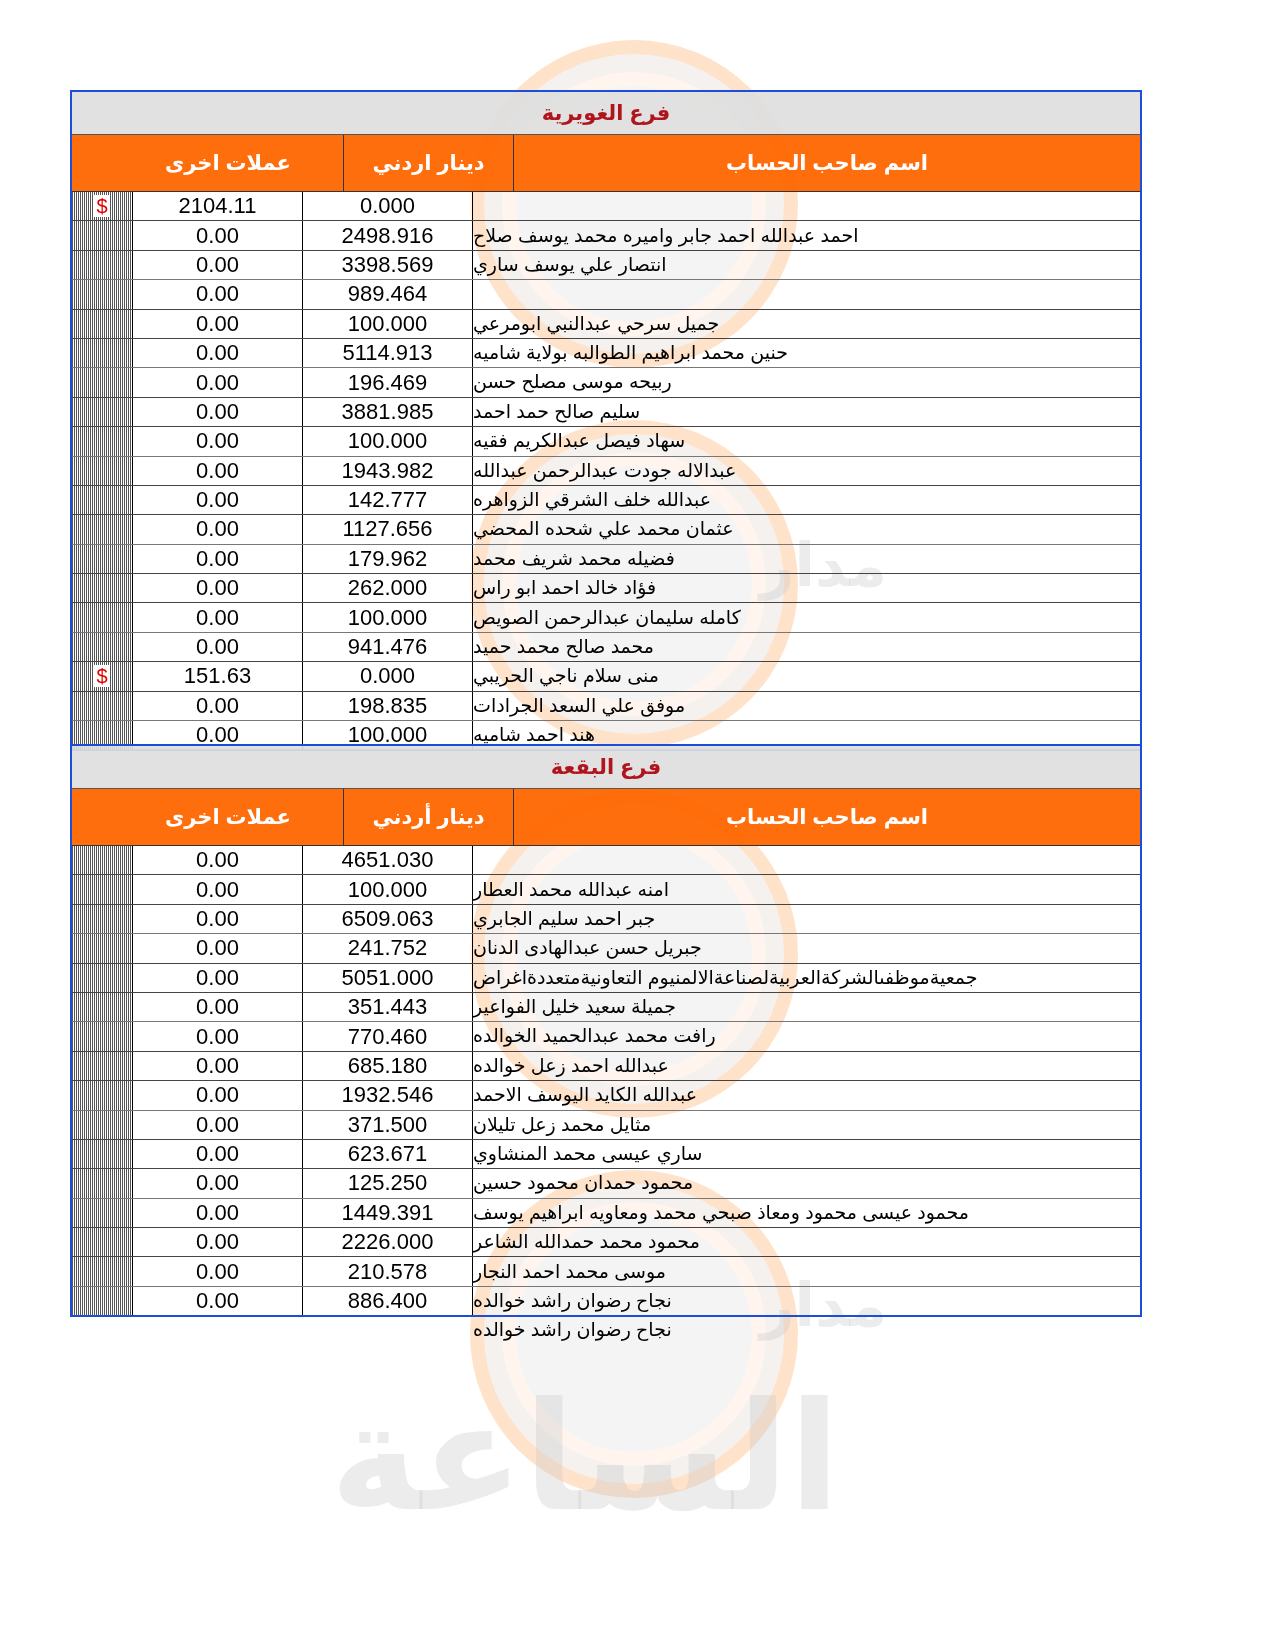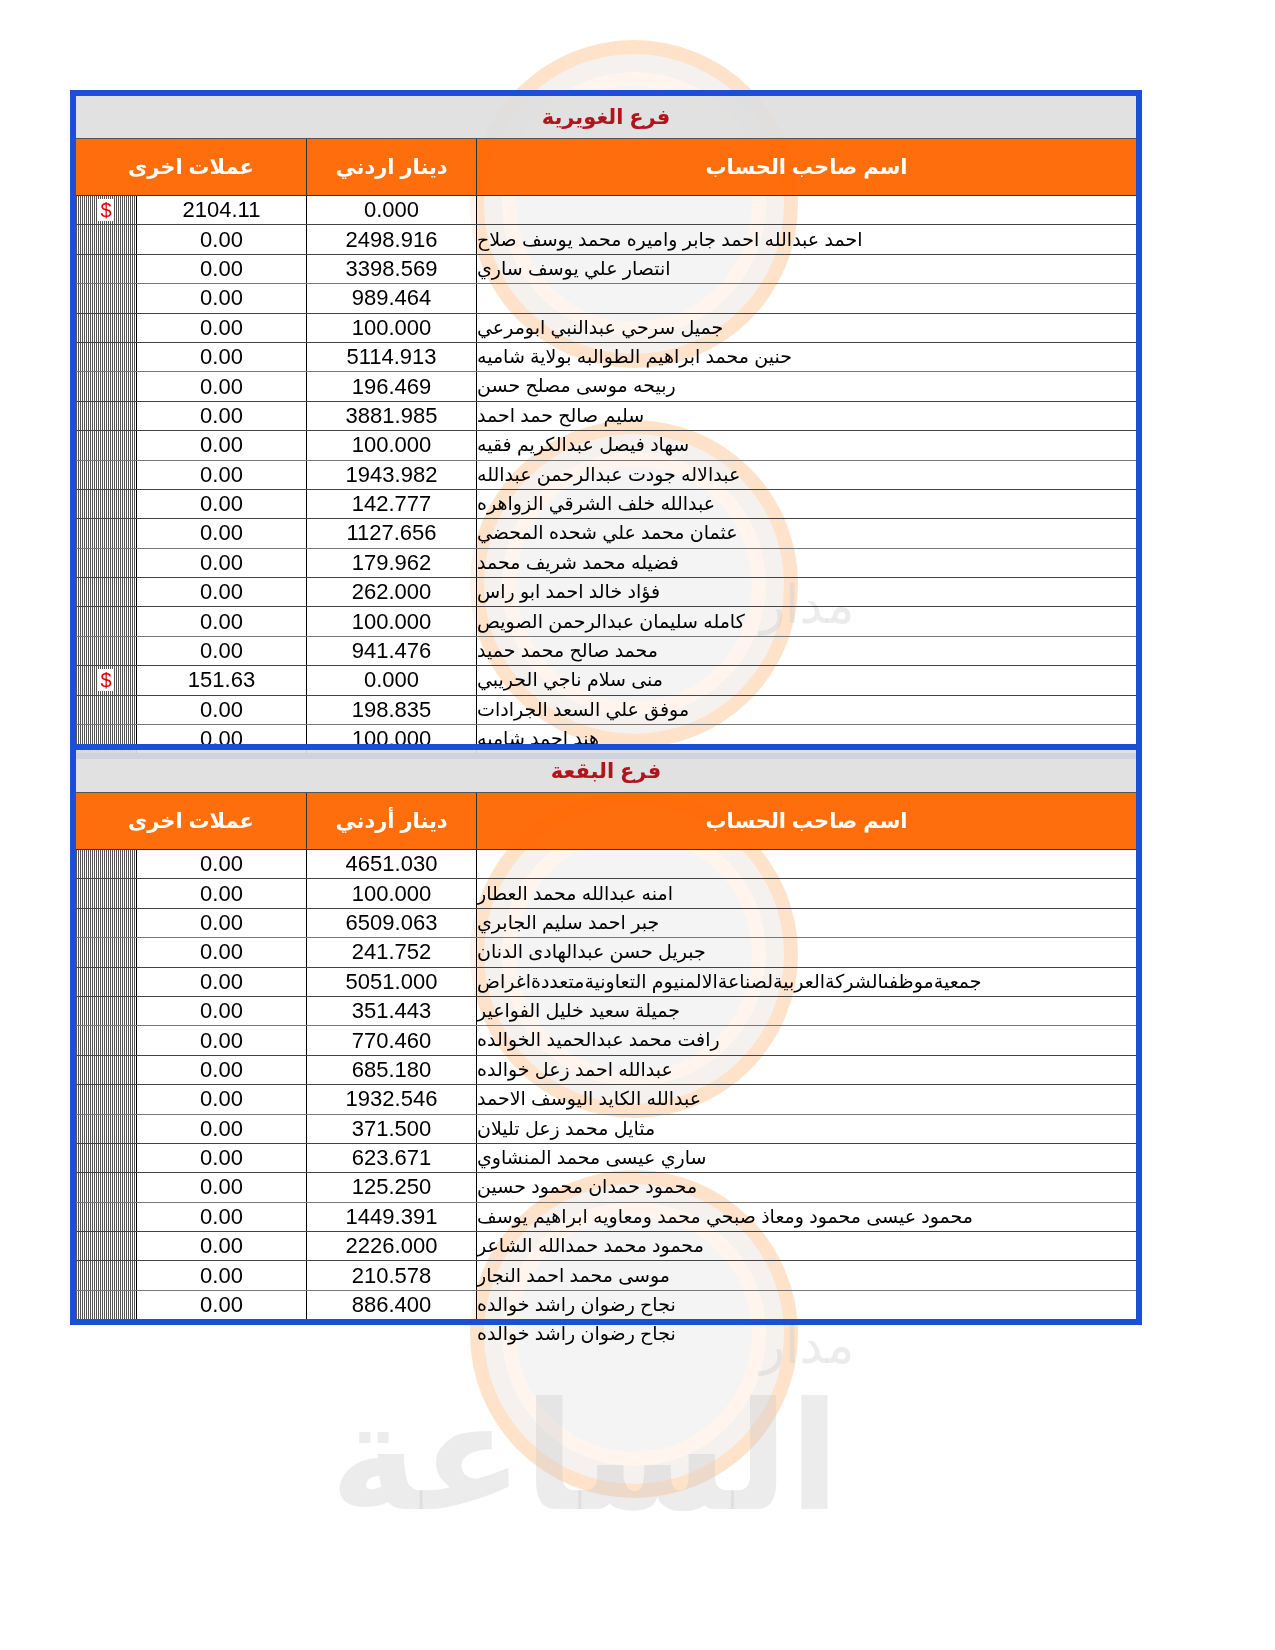--- a/index.html
+++ b/index.html
@@ -2,29 +2,29 @@
 <html><head>
 <meta charset="utf-8">
 <style>
   html, body { margin: 0; padding: 0; background: #ffffff; }
   body { width: 1275px; height: 1650px; position: relative; overflow: hidden; font-family: "Liberation Sans", "DejaVu Sans", sans-serif; }
 
   
   .wm { position: absolute; pointer-events: none; z-index: 0; }
   .wm-clock { width: 300px; height: 300px; border-radius: 50%; border: 14px solid rgba(255,140,40,0.18); box-shadow: inset 0 0 0 18px rgba(240,240,240,0.7); background: radial-gradient(circle, rgba(235,235,235,0.55) 0 55%, rgba(255,200,160,0.18) 56% 100%); }
   .wm-text { position: absolute; font-size: 150px; font-weight: bold; color: rgba(200,200,200,0.35); letter-spacing: 4px; }
-  .wm-small { position: absolute; font-size: 52px; font-weight: normal; color: rgba(200,200,200,0.35); margin-top: 45px; }
-
-  .tbl { position: absolute; left: 70px; width: 1072px; z-index: 1; border: 6px solid #1d4ed8; box-sizing: border-box; }
+  .wm-small { position: absolute; font-size: 60px; font-weight: bold; color: rgba(200,200,200,0.35); }
+
+  .tbl { position: absolute; left: 70px; width: 1072px; z-index: 1; border: 2px solid #1d4ed8; box-sizing: border-box; }
   .title-bar { height: 42px; background: rgba(222,222,222,0.92); border-bottom: 1px solid #555; display: flex; align-items: center; justify-content: center; }
   .title-bar span { color: #B0141C; font-weight: bold; font-size: 21px; }
   .head { display: flex; height: 56px; background: rgba(255,102,0,0.95); border-bottom: 1px solid #333; direction: ltr; }
   .head div { display: flex; align-items: center; justify-content: center; color: #fff; font-weight: bold; font-size: 21px; border-right: 1px solid #333; box-sizing: border-box; }
   .head div:last-child { border-right: none; }
-  .c-other { width: 231px; }
+  .c-other { width: 231px; margin-left: 41px; }
   .c-jod { width: 170px; }
   .c-name { flex: 1; }
 
   .row { display: flex; height: 28.4px; border-bottom: 1px solid #444; direction: ltr; }
   .row:last-child { border-bottom: none; }
   .row:nth-child(3n) { border-bottom-color: #777; }
   .cell { box-sizing: border-box; border-right: 1px solid #000; display: flex; align-items: center; font-size: 22px; color: #000; background: rgba(255,255,255,0.6); }
   .stripe { width: 61px; background: repeating-linear-gradient(90deg, #555 0 1px, #fff 1px 2px); justify-content: center; }
   .cur { width: 170px; justify-content: center; }
   .jod { width: 170px; justify-content: center; }

